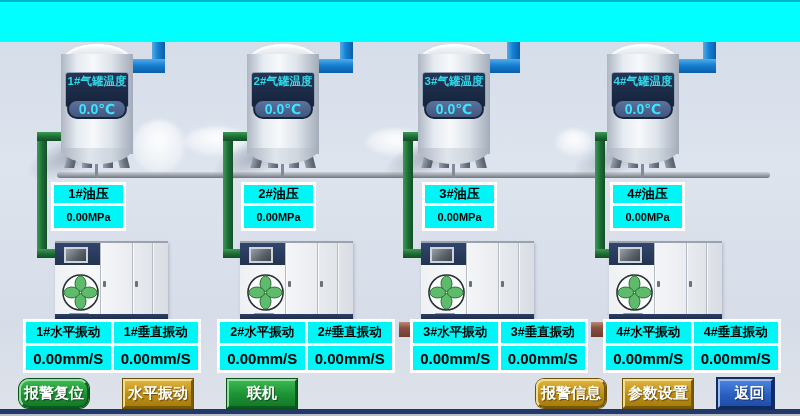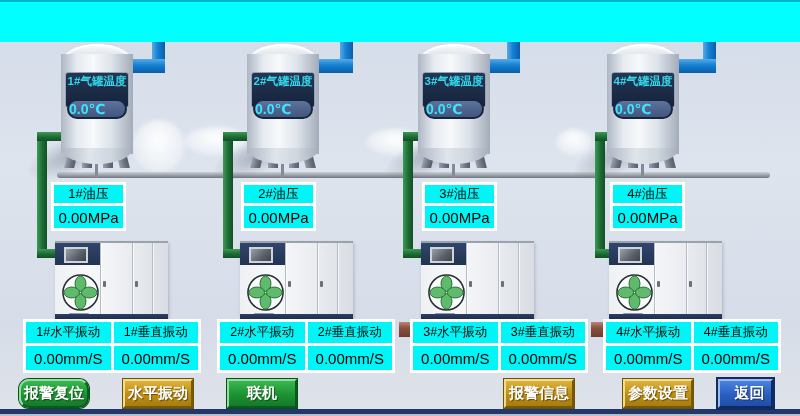--- a/index.html
+++ b/index.html
@@ -60,21 +60,21 @@
     background:linear-gradient(180deg,#fafbfc 0%,#dfe4ea 60%,#cdd4dd 100%);box-shadow:inset 0 2px 2px #ffffff;}
   .tank-body{left:0;top:10px;width:72px;height:100px;
     background:linear-gradient(90deg,#aeb6c3 0%,#e6ebf1 22%,#f7f9fb 45%,#dde3ea 70%,#a3acb9 100%);}
   .tank-bot{left:0;top:104px;width:72px;height:16px;border-radius:0 0 50% 50% / 0 0 100% 100%;
     background:linear-gradient(90deg,#aeb6c3 0%,#e0e5ec 40%,#cfd6de 70%,#a3acb9 100%);}
   .tank-label{left:4px;top:28px;width:64px;height:36px;z-index:6;border-radius:3px;
     background:linear-gradient(180deg,#243654 0%,#15233c 100%);border:1px solid #93a2b8;
     color:#32d6e8;font-size:11.5px;font-weight:700;text-align:center;line-height:17px;letter-spacing:0;}
   .tank-value{left:6px;top:55px;width:60px;height:20px;z-index:6;border-radius:10px;
     background:linear-gradient(180deg,#5d739c 0%,#42567e 100%);border:2px solid #17263f;
-    color:#3ce4ff;font-size:14px;font-weight:700;line-height:16px;}
+    color:#3ce4ff;font-size:14px;font-weight:700;text-align:center;line-height:16px;}
 
   
   .comp{left:calc(var(--cx)*1px);top:241px;width:113px;height:77px;z-index:5;
     background:linear-gradient(90deg,#eef0f3 0%,#f8f9fa 30%,#eceef2 62%,#d9dde3 100%);
     border-top:2px solid #9aa2ac;box-shadow:1px 2px 3px rgba(90,100,120,.35);}
   .comp-panel{left:0;top:0;width:45px;height:22px;background:linear-gradient(180deg,#31456e,#22344f);}
   .comp-screen{left:9px;top:4px;width:24px;height:16px;border:2px solid #cfd4da;
     background:linear-gradient(135deg,#9aa0a8 0%,#5a6068 60%,#3e444c 100%);}
   .seam{top:0;width:1px;height:71px;background:#b6bcc6;box-shadow:1px 0 0 rgba(255,255,255,.7);}
   .seam.s1{left:45px;} .seam.s2{left:77px;} .seam.s3{left:97px;}
@@ -82,40 +82,40 @@
   .handle.h1{left:48px;} .handle.h2{left:80px;}
   .comp-base{left:0;top:71px;width:113px;height:6px;background:linear-gradient(180deg,#2c4066,#1b2b48);}
   .fan{left:6px;top:30px;width:39px;height:39px;}
   .comp-logo{left:14px;top:70px;width:20px;height:3px;background:#4a4f57;opacity:.55;border-radius:1px;}
 
   
   .oilbox{left:calc(var(--ox)*1px);top:182px;width:75px;height:49px;background:#ffffff;z-index:6;
     display:flex;flex-direction:column;gap:3px;padding:3px;}
   .vibbox{left:calc(var(--vx)*1px);top:319px;width:178px;height:54px;background:#ffffff;z-index:6;
     display:grid;grid-template-columns:1fr 1fr;grid-template-rows:21px 1fr;gap:3px;padding:3px;}
-  .cell{position:static;background:#00f6f6;color:#000;font-weight:400;
+  .cell{position:static;background:#00f6f6;color:#000;font-weight:700;
     display:flex;align-items:center;justify-content:center;}
   .cell.lbl{font-size:12.5px;}
   .cell.val{font-size:15px;}
   .oilbox .cell.lbl{flex:0 0 18px;font-size:13px;}
-  .oilbox .cell.val{flex:1;font-size:15px;}
+  .oilbox .cell.val{flex:1;font-size:11px;}
 
   
   .btn{top:379px;width:70px;height:29px;z-index:9;cursor:pointer;
     font-family:"Liberation Sans","DejaVu Sans",sans-serif;
     color:#fff;font-size:15px;font-weight:700;text-align:center;padding:0;
     text-shadow:1px 1px 1px rgba(0,0,0,.45);border:2px solid;}
   .btn.green{background:linear-gradient(180deg,#3ab650 0%,#1d9234 55%,#157a29 100%);
     border-color:#8fe09b #085c1b #085c1b #8fe09b;box-shadow:0 0 0 1px #0a4f19;}
   .btn.gold{background:linear-gradient(180deg,#dcb13c 0%,#bd8e14 55%,#a87d0d 100%);
     border-color:#f2dc92 #775806 #775806 #f2dc92;box-shadow:0 0 0 1px #6e5206;}
   .btn.blue{background:linear-gradient(180deg,#4a82dd 0%,#2a5ec0 55%,#1f4da6 100%);
     border-color:#9dbcec #0c2a66 #0c2a66 #9dbcec;box-shadow:0 0 0 2px #132c5e;padding-left:8px;}
   .b-reset{left:19px;border-radius:10px;} .b-normal{left:123px;} .b-online{left:227px;}
-  .b-info{left:504px;} .b-params{left:623px;} .b-back{left:718px;width:55px;}
+  .b-info{left:536px;border-radius:8px;} .b-params{left:623px;} .b-back{left:718px;width:55px;}
 </style>
 </head>
 <body>
 
 <div class="stage">
 
   <div class="topbar"></div>
 
   <div class="bgtank bg1"></div>
   <div class="bgtank bg2"></div>

